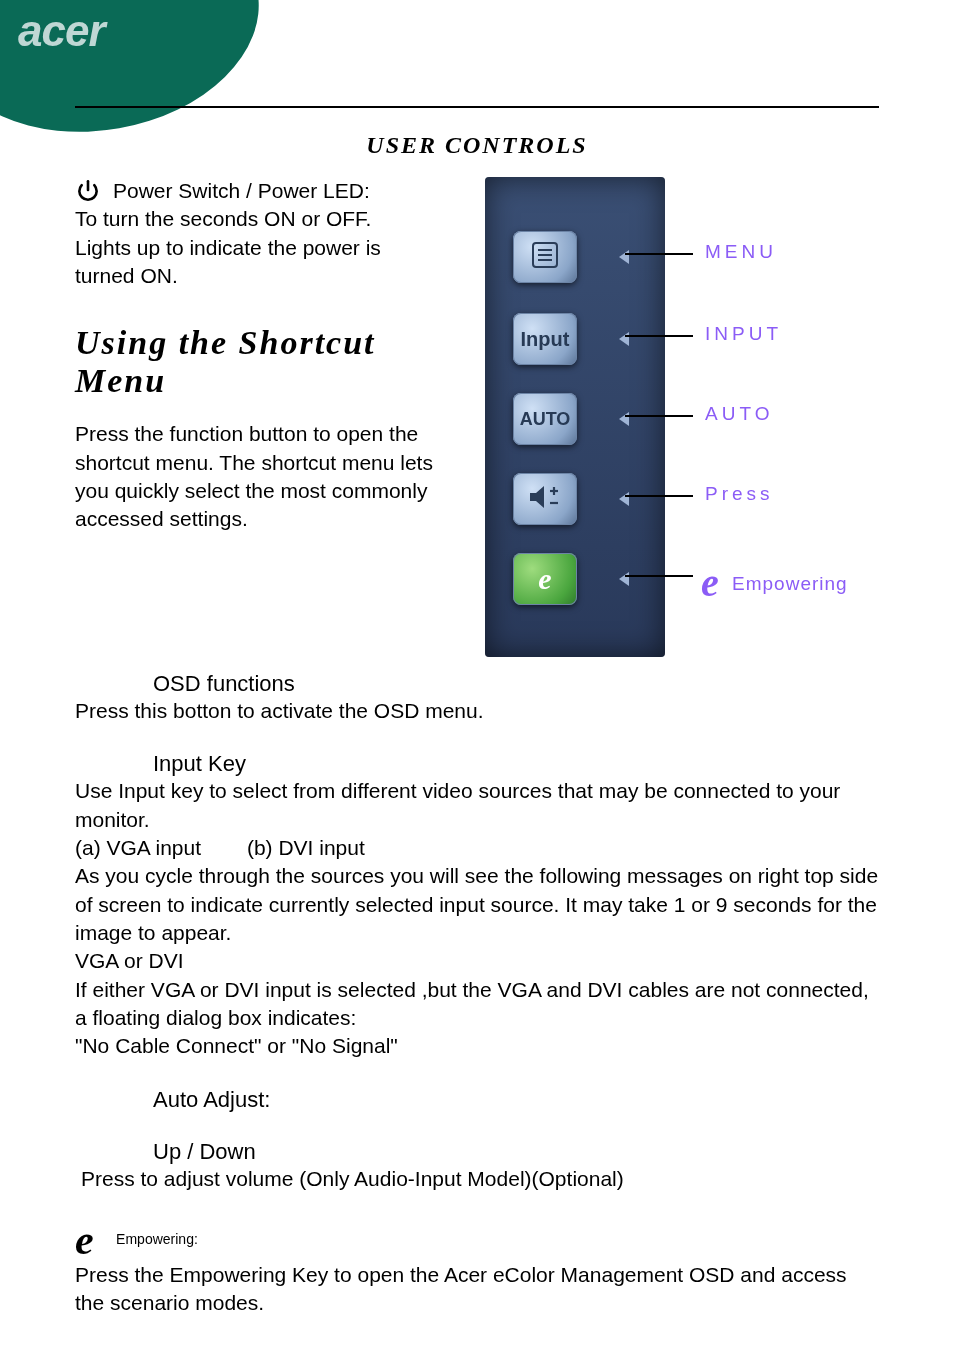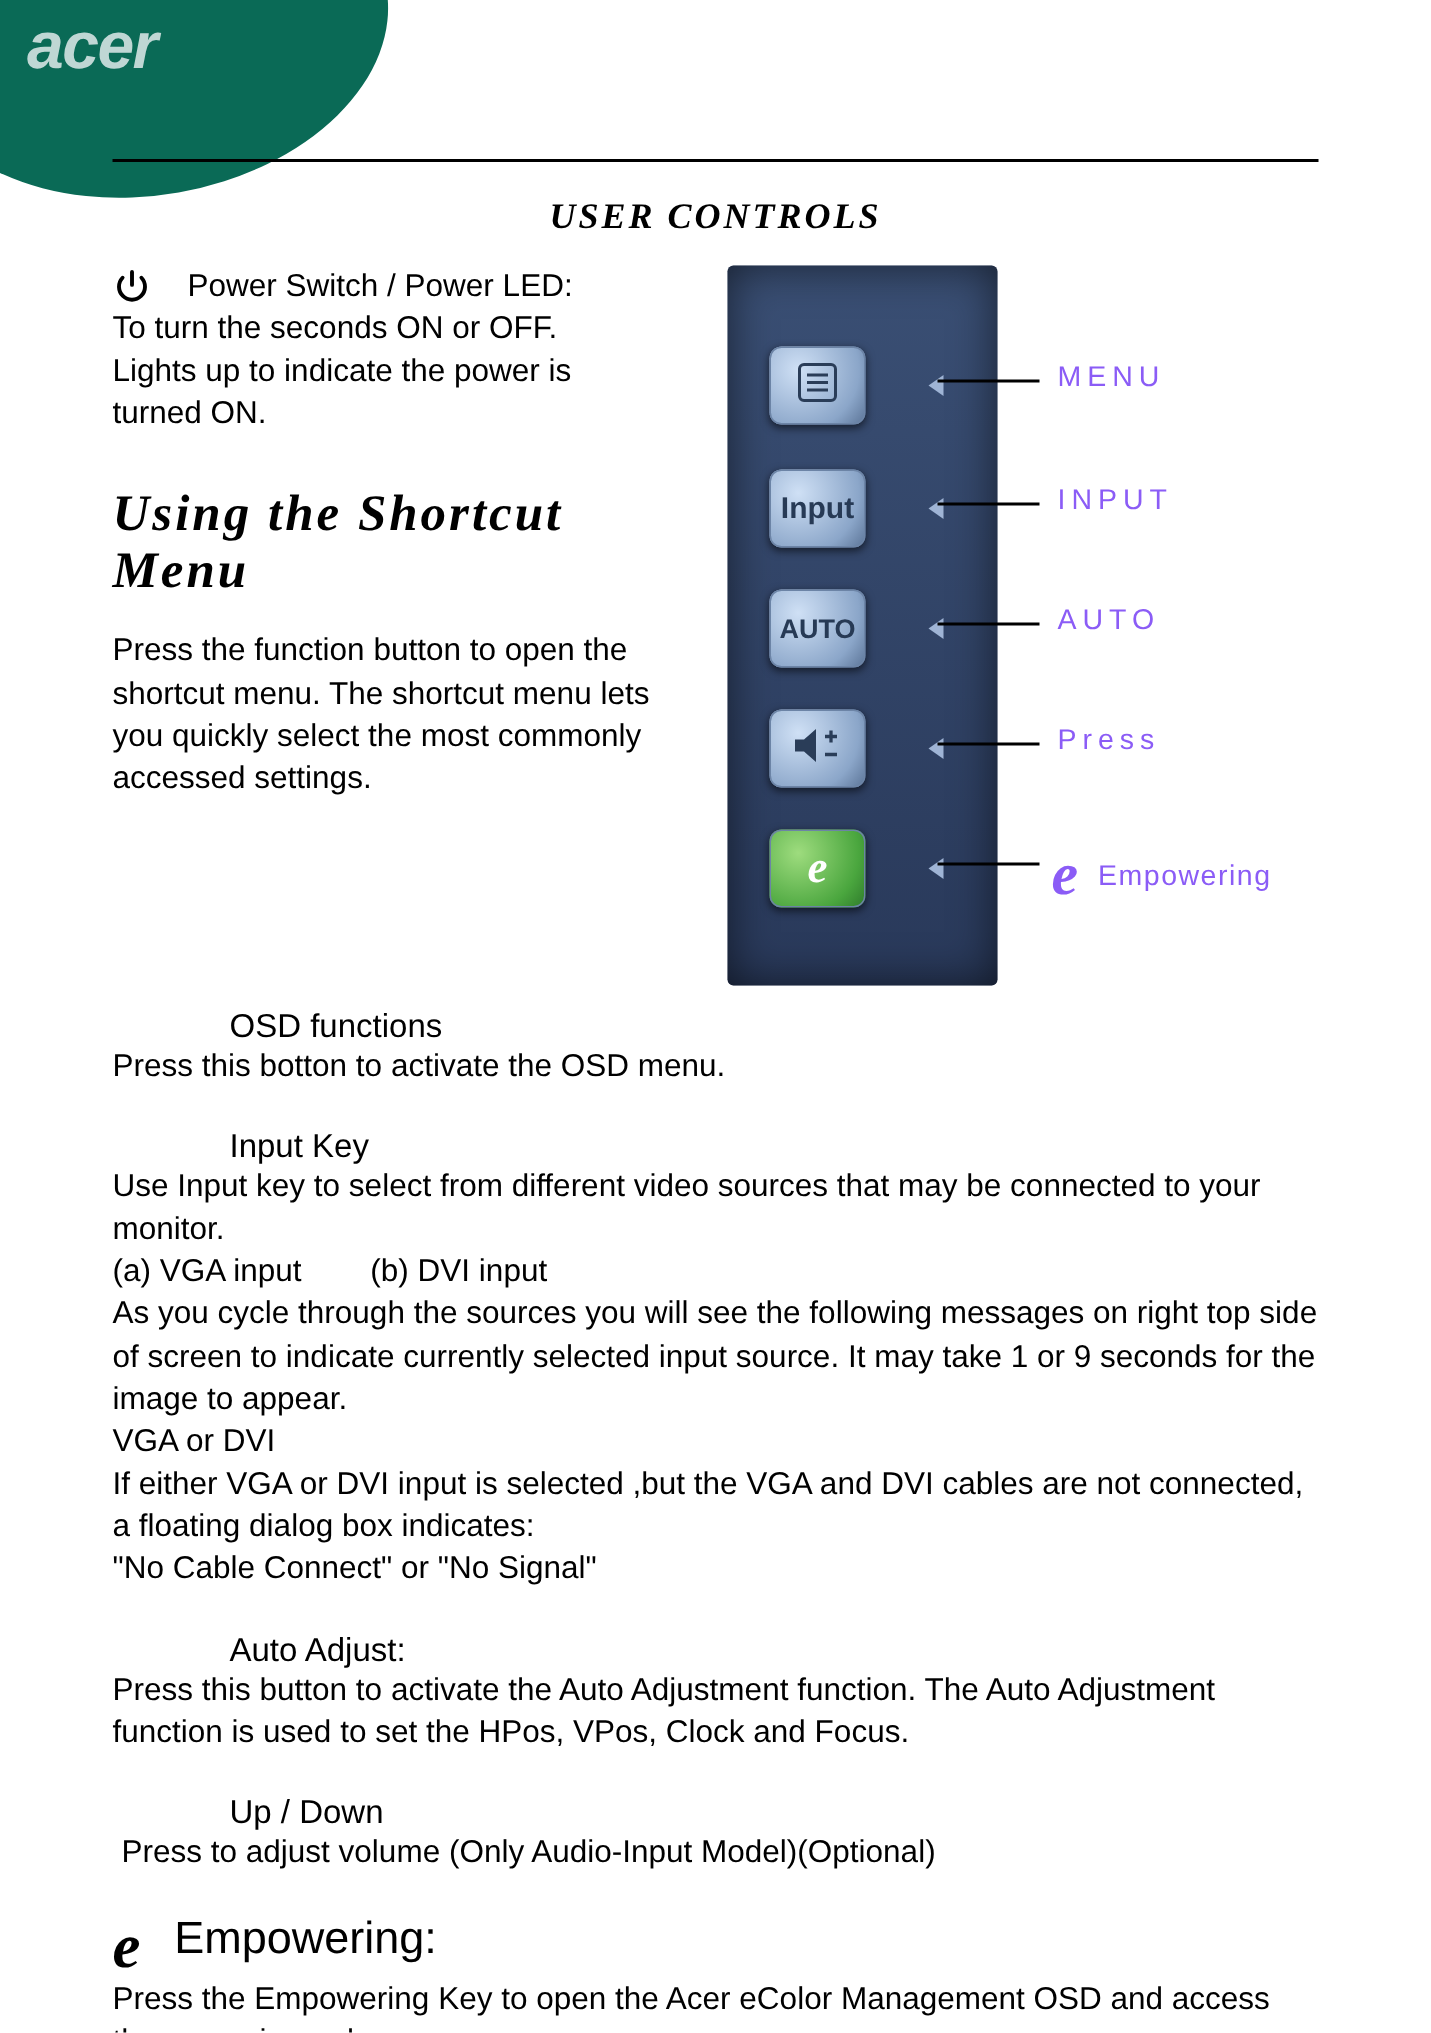--- a/index.html
+++ b/index.html
@@ -66,21 +66,21 @@
     letter-spacing: 2px;
     margin: 34px 0 20px 0;
   }
   .body-text {
     font-size: 21px;
     line-height: 1.35;
   }
   .block {
     margin-bottom: 16px;
   }
-  .power-row { display: flex; align-items: center; gap: 24px; }
+  .power-row { display: flex; align-items: center; gap: 12px; }
   .power-icon svg { display: block; }
 
   .two-col {
     display: flex;
     gap: 20px;
   }
   .left-col { flex: 0 0 360px; }
   .right-figure { flex: 1; position: relative; }
 
   
@@ -296,30 +296,29 @@
         <span>(b) DVI input</span>
       </div>
       <div class="sec-body">As you cycle through the sources you will see the following messages on right top side of screen to indicate currently selected input source. It may take 1 or 9 seconds for the image to appear.</div>
       <div class="sec-body">VGA  or  DVI</div>
       <div class="sec-body">If either VGA or DVI input is selected ,but the VGA and DVI cables are not connected, a floating dialog box indicates:</div>
       <div class="sec-body">"No Cable Connect" or "No Signal"</div>
     </div>
 
     <div class="sec">
       <div class="sec-title">Auto Adjust:</div>
-      <div class="sec-body">Press this button to activate the Auto Adjustment function. The Auto Adjustment function is used to set the HPos, VPos, Clock and Focus.</div>
     </div>
 
     <div class="sec">
       <div class="sec-title">Up / Down</div>
       <div class="sec-body" style="margin-left:6px">Press to adjust volume (Only Audio-Input Model)(Optional)</div>
     </div>
 
     <div class="sec">
       <div>
         <span class="empower-inline-icon">e</span>
-        <span class="sec-title noindent" style="font-size:30px">Empowering:</span>
+        <span class="sec-title noindent" style="font-size:14px">Empowering:</span>
       </div>
       <div class="sec-body">Press the Empowering Key to open the Acer eColor Management OSD and access the scenario modes.</div>
     </div>
 
   </div>
 </div>
 
 </body></html>

